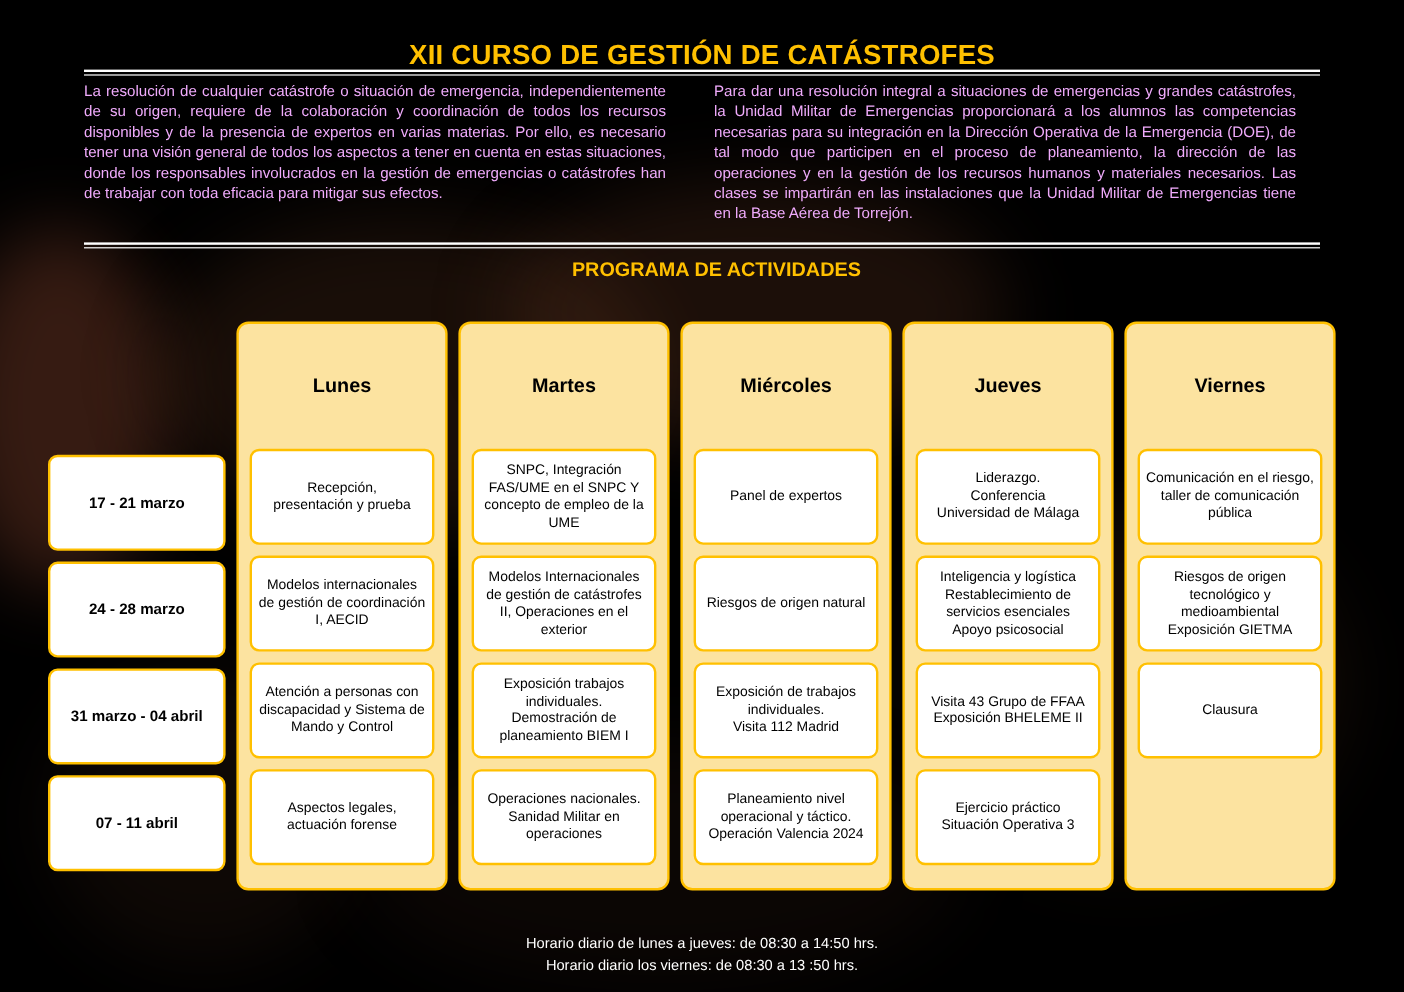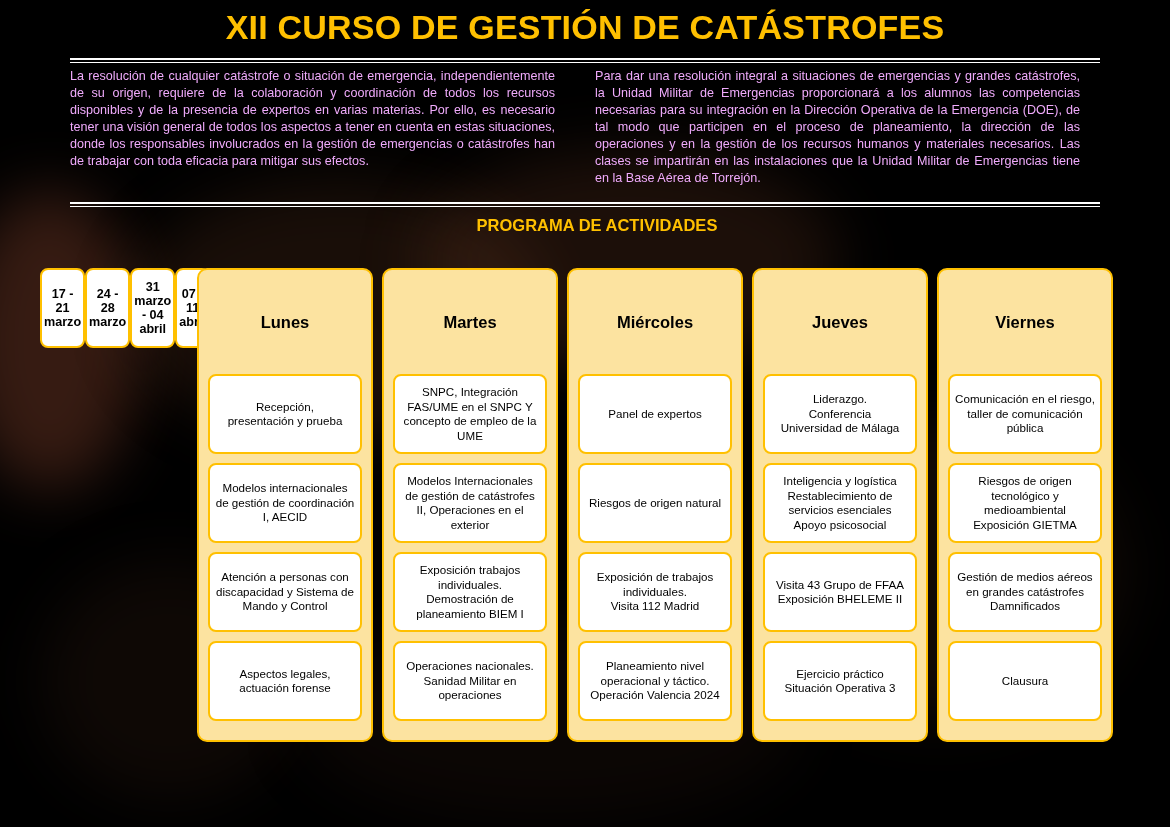--- a/index.html
+++ b/index.html
@@ -20,23 +20,23 @@
   .b4 { left: 760px; top: 420px; width: 360px; height: 300px; background: rgba(80,45,25,0.22); }
   .b5 { left: 40px; top: 560px; width: 260px; height: 240px; background: rgba(70,40,25,0.20); }
   .b6 { left: 300px; top: 620px; width: 500px; height: 200px; background: rgba(60,35,20,0.18); }
 
   .page { position: relative; z-index: 2; width: 1170px; height: 827px; }
 
   .title {
     text-align: center;
     color: #FFC000;
     font-weight: bold;
-    font-size: 34px;
+    font-size: 23px;
     letter-spacing: 0.2px;
-    padding-top: 8px;
+    padding-top: 32px;
   }
 
   .rules { position: absolute; left: 70px; right: 70px; }
   .rule-top { top: 58px; border-top: 2px solid #FFFFFF; height: 0; }
   .rule-mid { top: 62px; border-top: 1px solid #FFFFFF; height: 0; }
   .rule-bot { top: 202px; border-top: 2px solid #FFFFFF; height: 0; }
   .rule-bot2 { top: 206px; border-top: 1px solid #FFFFFF; height: 0; }
 
   .intro {
     position: absolute;
@@ -70,21 +70,21 @@
     top: 268px;
     left: 40px;
     right: 26px;
     display: flex;
     gap: 9px;
   }
 
   .week-col {
     width: 148px;
     display: flex;
-    flex-direction: row;
+    flex-direction: column;
     flex-shrink: 0;
   }
   .week-spacer { height: 111px; }
   .week-label {
     border: 2px solid #FFC000;
     background: #FFFFFF;
     border-radius: 8px;
     color: #000000;
     font-weight: bold;
     font-size: 12.6px;
@@ -224,21 +224,23 @@
 Exposición BHELEME II</div>
       <div class="cell h4">Ejercicio práctico
 Situación Operativa 3</div>
     </div>
 
     <div class="day-col">
       <div class="day-header">Viernes</div>
       <div class="cell h1">Comunicación en el riesgo, taller de comunicación pública</div>
       <div class="cell h2">Riesgos de origen tecnológico y medioambiental
 Exposición GIETMA</div>
-      <div class="cell h3">Gestión de medios aéreos en grandes catástrofes
-Damnificados</div>
       <div class="cell h4">Clausura</div>
     </div>
 
   </div>
 
+  <div class="footer">
+    <div>Horario diario de lunes a jueves: de 08:30 a 14:50 hrs.</div>
+    <div>Horario diario los viernes: de 08:30 a 13 :50 hrs.</div>
+  </div>
 
 </div>
 
 </body></html>

